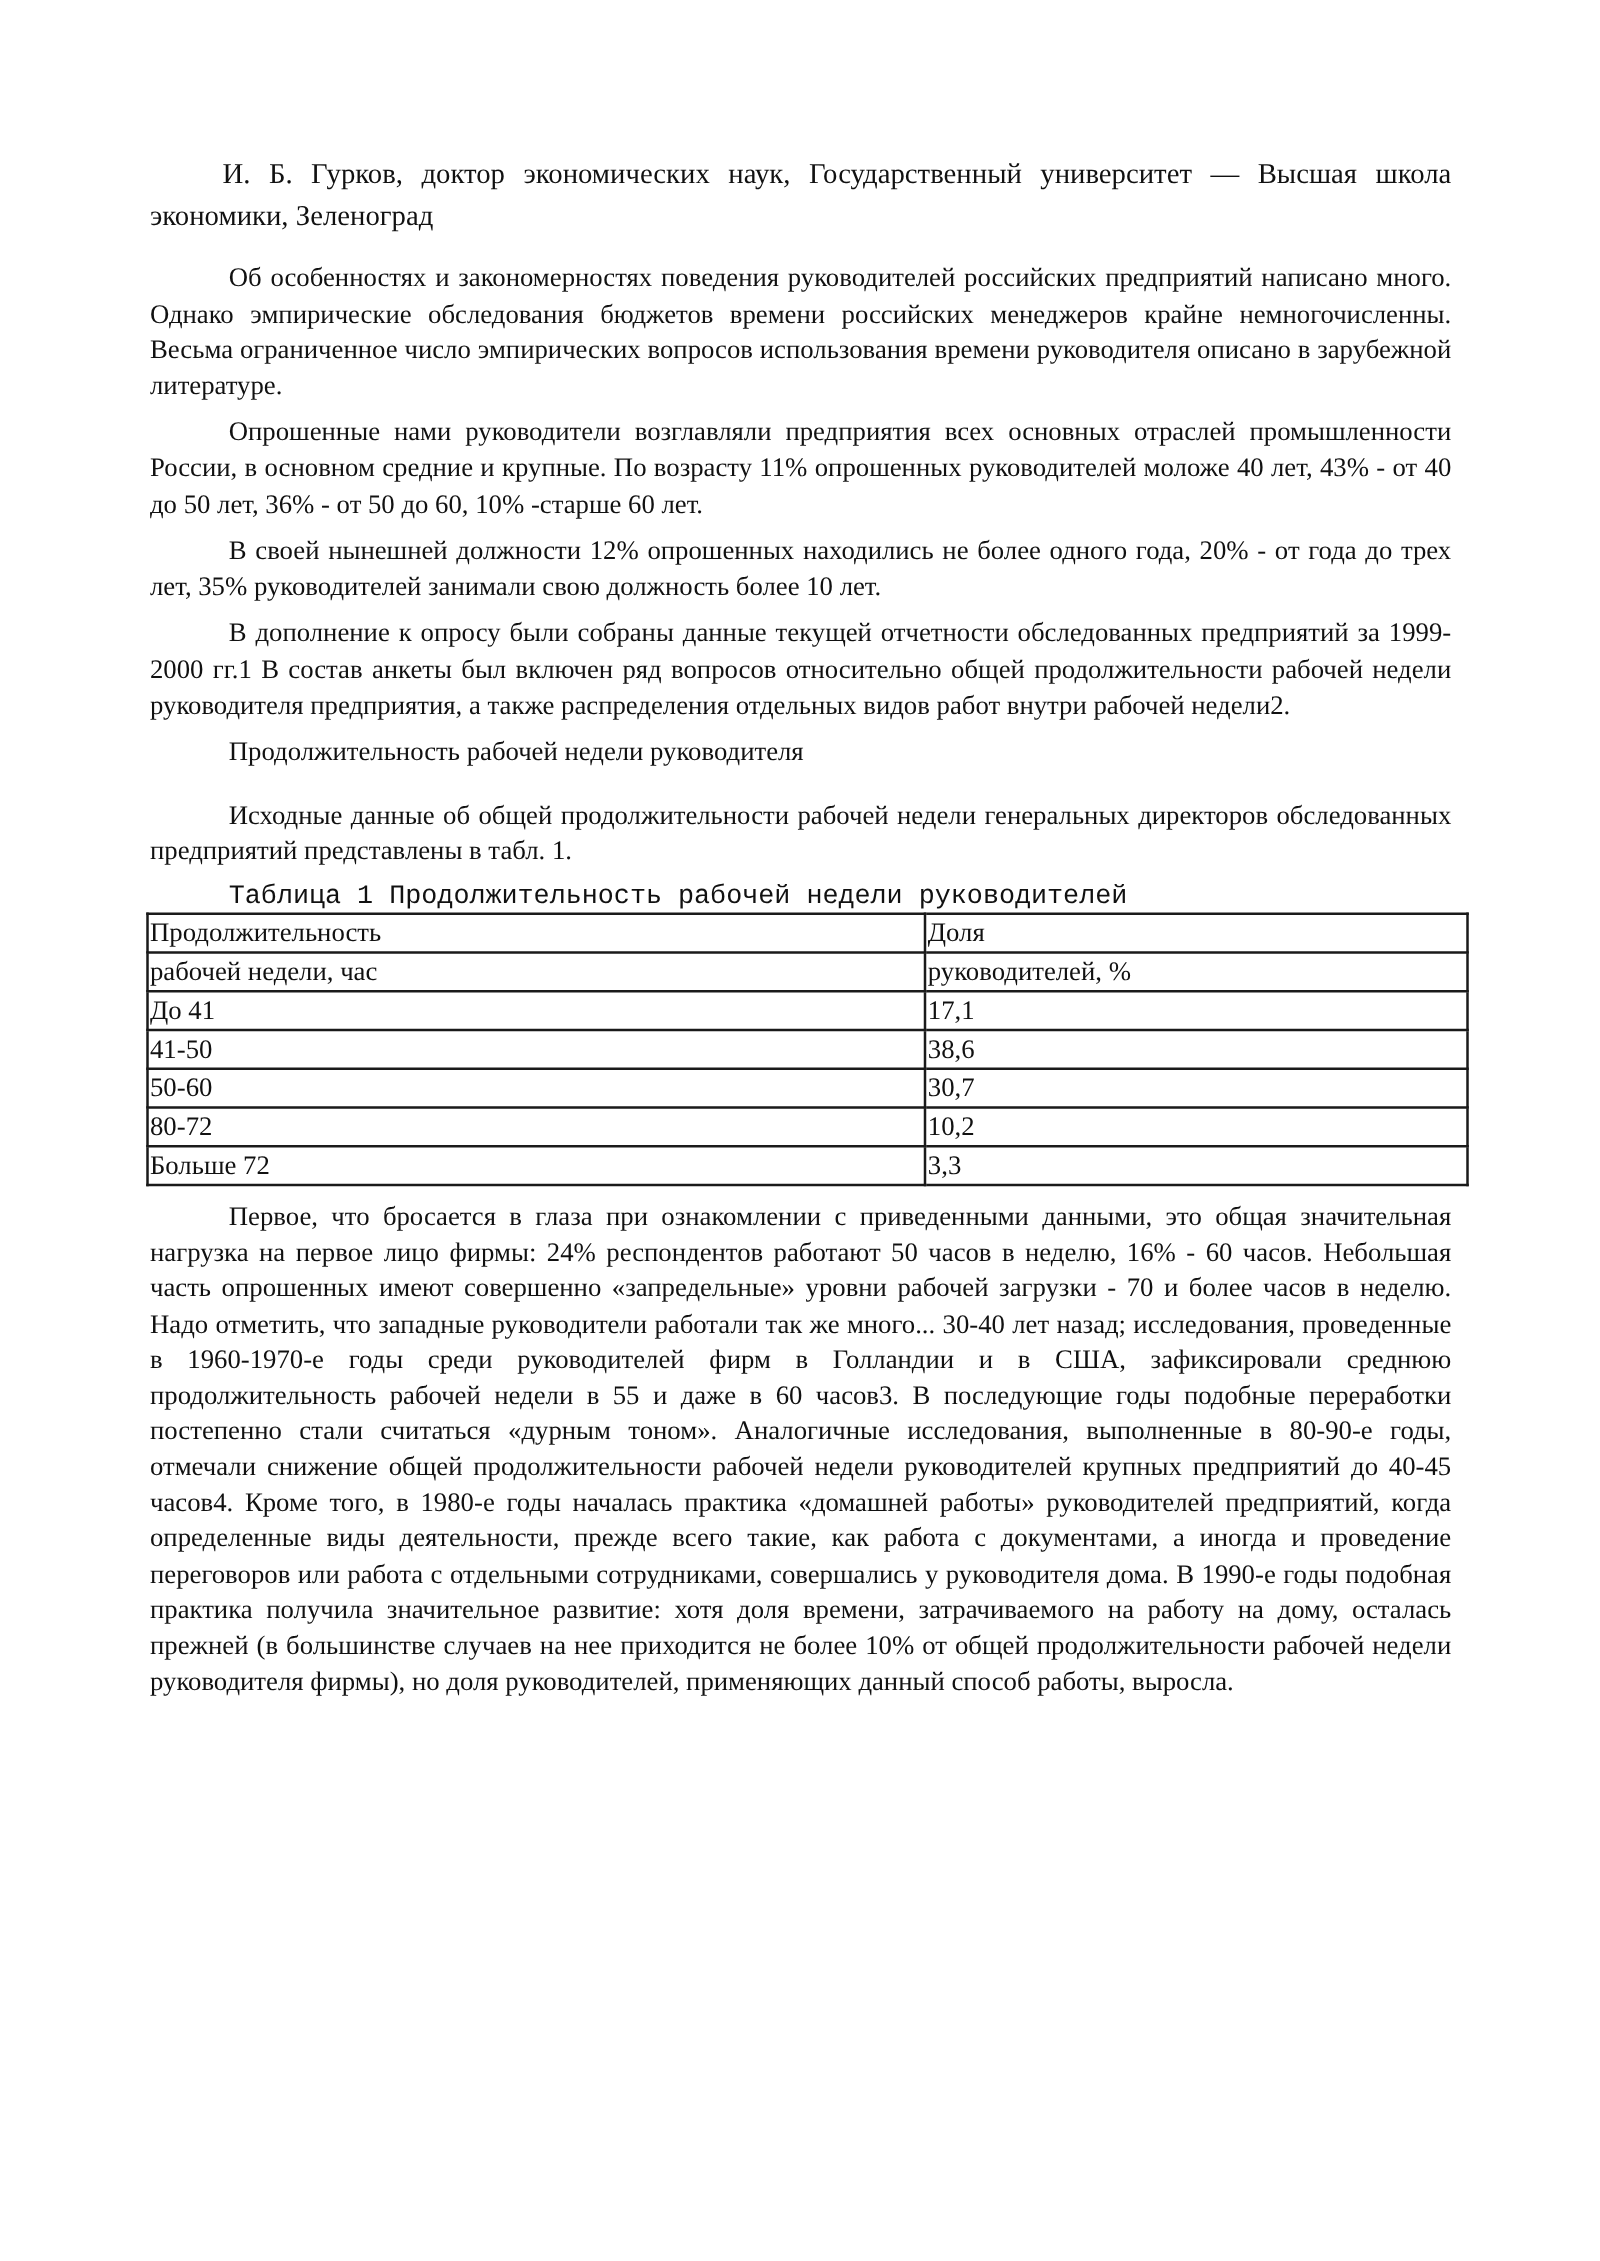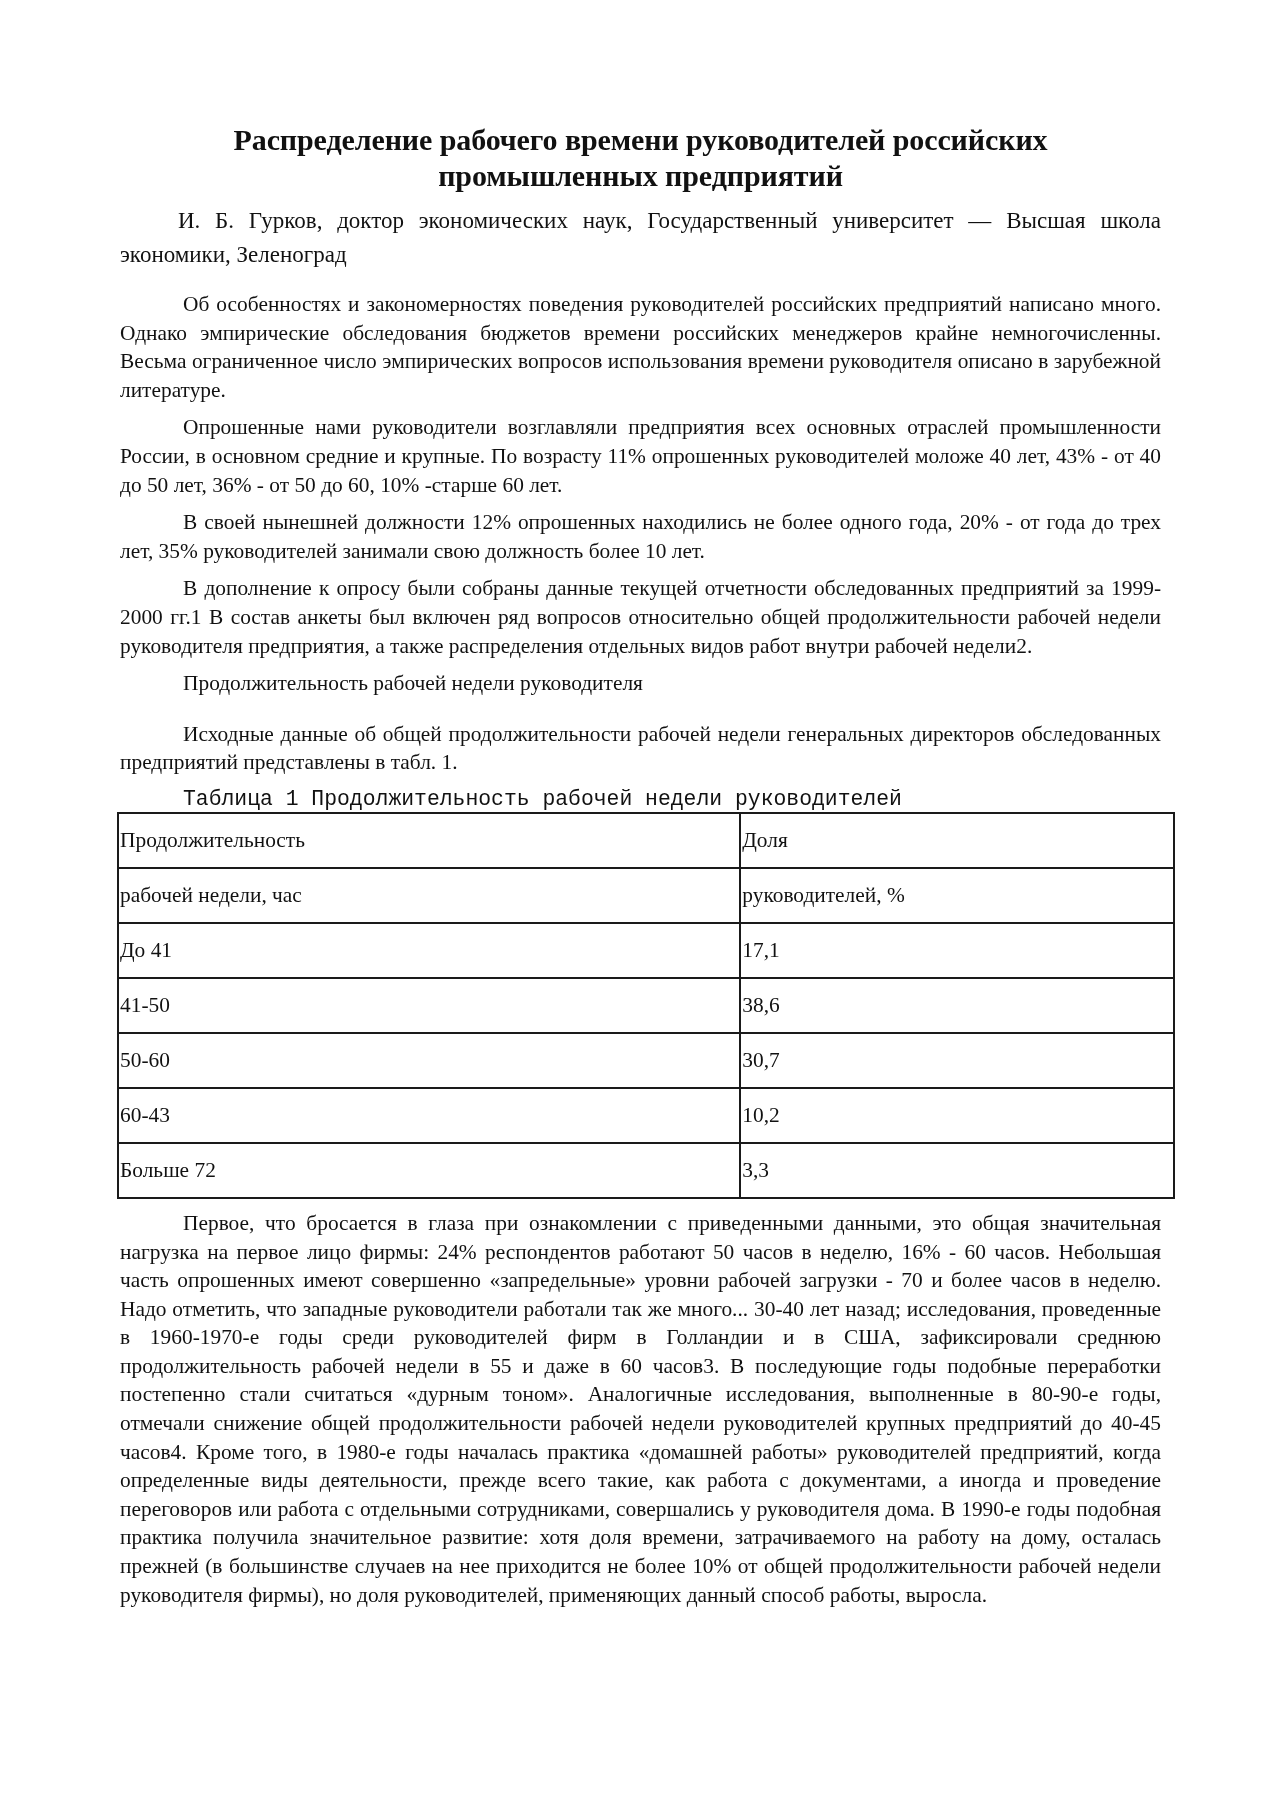--- a/index.html
+++ b/index.html
@@ -55,37 +55,33 @@
     table.data {
       position: relative;
       left: -3px;
       width: 1058px;
       border-collapse: collapse;
       margin: 0 0 10px 0;
       font-size: 21.4px;
     }
     table.data td {
       border: 2px solid #1a1a1a;
-      padding: 12px 1px;
+      padding: 0 1px;
       height: 29px;
       line-height: 29px;
       vertical-align: middle;
       white-space: nowrap;
     }
     table.data td.c1 { width: 622px; }
     table.data td.c2 { width: 432px; }
   </style>
 </head>
 <body>
 
 <div class="page">
-  <h1 class="title">
-    <span>Распределение рабочего времени руководителей российских</span><br>
-    <span>промышленных предприятий</span>
-  </h1>
 
   <div class="author">И. Б. Гурков, доктор экономических наук, Государственный университет — Высшая школа экономики, Зеленоград</div>
 
   <p class="para">Об особенностях и закономерностях поведения руководителей российских предприятий написано много. Однако эмпирические обследования бюджетов времени российских менеджеров крайне немногочисленны. Весьма ограниченное число эмпирических вопросов использования времени руководителя описано в зарубежной литературе.</p>
   <p class="para">Опрошенные нами руководители возглавляли предприятия всех основных отраслей промышленности России, в основном средние и крупные. По возрасту 11% опрошенных руководителей моложе 40 лет, 43% - от 40 до 50 лет, 36% - от 50 до 60, 10% -старше 60 лет.</p>
   <p class="para">В своей нынешней должности 12% опрошенных находились не более одного года, 20% - от года до трех лет, 35% руководителей занимали  свою должность более  10 лет.</p>
   <p class="para">В дополнение к опросу были собраны данные текущей отчетности обследованных предприятий за 1999-2000 гг.1 В состав анкеты был включен ряд вопросов относительно общей продолжительности рабочей недели руководителя предприятия, а также распределения отдельных видов работ внутри рабочей недели2.</p>
 
   <p class="subhead">Продолжительность рабочей недели руководителя</p>
 
@@ -109,21 +105,21 @@
       </tr>
       <tr>
         <td class="c1">41-50</td>
         <td class="c2">38,6</td>
       </tr>
       <tr>
         <td class="c1">50-60</td>
         <td class="c2">30,7</td>
       </tr>
       <tr>
-        <td class="c1">60-43</td>
+        <td class="c1">80-72</td>
         <td class="c2">10,2</td>
       </tr>
       <tr>
         <td class="c1">Больше 72</td>
         <td class="c2">3,3</td>
       </tr>
     </tbody>
   </table>
 
   <p class="para">Первое, что бросается в глаза при ознакомлении с приведенными данными, это общая значительная нагрузка на первое лицо фирмы: 24% респондентов работают 50 часов в неделю, 16% - 60 часов. Небольшая часть опрошенных имеют совершенно «запредельные» уровни рабочей загрузки - 70 и более часов в неделю. Надо отметить, что западные руководители работали так же много... 30-40 лет назад; исследования, проведенные в 1960-1970-е годы среди руководителей фирм в Голландии и в США, зафиксировали среднюю продолжительность рабочей недели в 55 и даже в 60 часов3. В последующие годы подобные переработки постепенно стали считаться «дурным тоном». Аналогичные исследования, выполненные в 80-90-е годы, отмечали снижение общей продолжительности рабочей недели руководителей крупных предприятий до 40-45 часов4. Кроме того, в 1980-е годы началась практика «домашней работы» руководителей предприятий, когда определенные виды деятельности, прежде всего такие, как работа с документами, а иногда и проведение переговоров или работа с отдельными сотрудниками, совершались у руководителя дома. В 1990-е годы подобная практика получила значительное развитие: хотя доля времени, затрачиваемого на работу на дому, осталась прежней (в большинстве случаев на нее приходится не более 10% от общей продолжительности рабочей недели руководителя фирмы), но доля руководителей, применяющих данный способ работы, выросла.</p>

